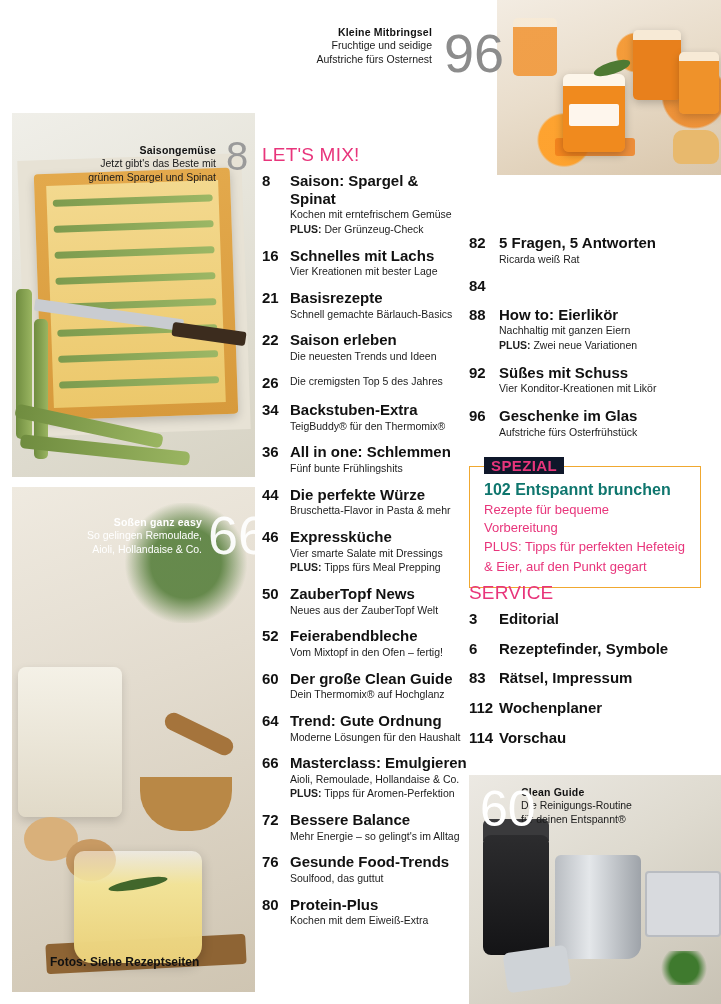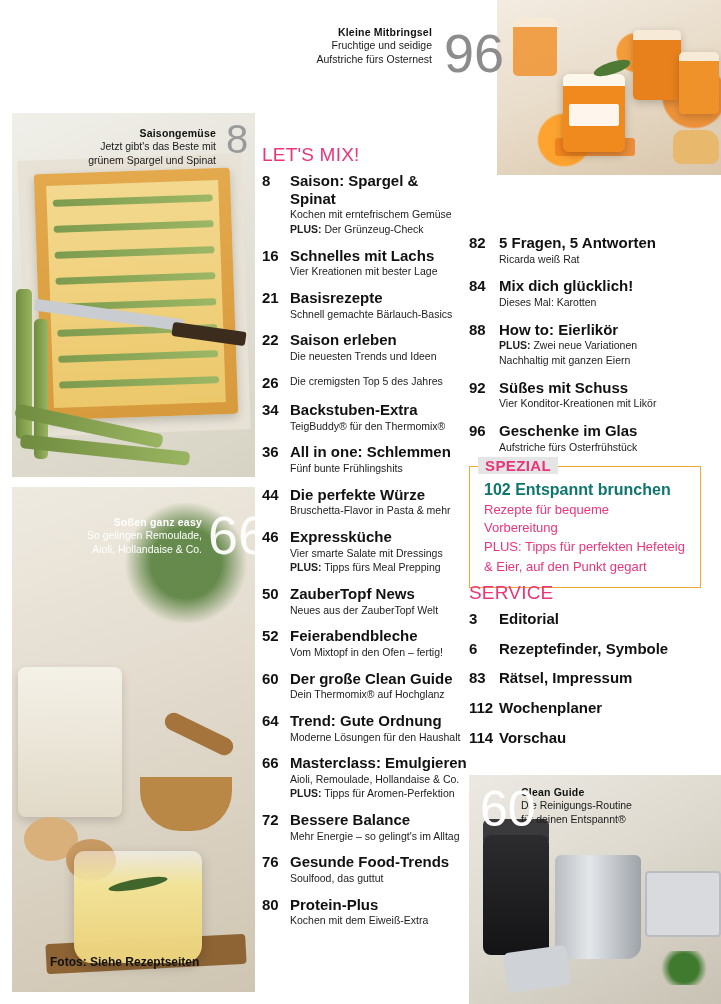--- a/index.html
+++ b/index.html
@@ -74,21 +74,21 @@
   
   .cap-right{text-align:right;}
   .cap-title{font-weight:bold;font-size:10.5px;letter-spacing:.2px;color:#111;line-height:1.25;}
   .cap-sub{font-size:10.5px;color:#1a1a1a;line-height:1.3;}
 
   
   #cap-mitbringsel{position:absolute;left:232px;top:26px;width:200px;}
   #cap-mitbringsel .num{position:absolute;left:212px;top:-4px;font-size:54px;font-weight:300;color:#8c8c8c;}
 
   
-  #cap-saison{position:absolute;left:30px;top:127px;width:186px;}
+  #cap-saison{position:absolute;left:30px;top:144px;width:186px;}
   #cap-saison .num{position:absolute;left:196px;top:-10px;font-size:40px;font-weight:300;color:#9a9a9a;}
 
   
   #cap-sossen{position:absolute;left:30px;top:516px;width:172px;color:#fff;}
   #cap-sossen .cap-title{color:#fff;}
   #cap-sossen .cap-sub{color:#fff;}
   #cap-sossen .num{position:absolute;left:178px;top:-12px;font-size:54px;font-weight:300;color:#ffffff;opacity:.95;}
 
   
   #cap-clean{position:absolute;left:521px;top:786px;width:180px;}
@@ -104,21 +104,21 @@
   .entry .body{flex:1;}
   .entry .t{font-size:15px;font-weight:bold;color:#111;line-height:1.18;}
   .entry .s{font-size:10.5px;color:#1c1c1c;line-height:1.3;margin-top:1px;}
   .entry .s b{font-weight:bold;}
 
   #col-left .entry{margin-bottom:10px;}
   #col-left .pg{width:28px;}
 
   
   #spezial{position:absolute;left:469px;top:466px;width:232px;border:1.4px solid #f0a830;padding:14px 14px 12px 14px;box-sizing:border-box;}
-  #spezial .sp-head{position:absolute;left:8px;top:-10px;background:#e5e5e5;padding:0 7px;color:#e8357b;font-size:15px;font-weight:bold;letter-spacing:.4px;}
+  #spezial .sp-head{position:absolute;left:14px;top:-10px;background:#0f172a;padding:0 7px;color:#e8357b;font-size:15px;font-weight:bold;letter-spacing:.4px;}
   #spezial .sp-title{color:#0f766e;font-size:16px;font-weight:bold;}
   #spezial .sp-title .n{font-weight:bold;}
   #spezial .sp-sub{color:#e8357b;font-size:13px;line-height:1.35;margin-top:2px;}
 
   #service-head{position:absolute;left:469px;top:582px;}
   #col-service{position:absolute;left:469px;top:610px;width:244px;}
   #col-service .entry{margin-bottom:12px;}
   #col-service .t{font-weight:bold;}
 
   #credit{position:absolute;left:50px;top:955px;font-size:12px;font-weight:bold;color:#111;}
@@ -339,31 +339,27 @@
   <div id="col-right">
       <div class="entry">
         <div class="pg">82</div>
         <div class="body">
           <div class="t">5 Fragen, 5 Antworten</div>
           <div class="s">Ricarda weiß Rat</div>
         </div>
       </div>
       <div class="entry">
         <div class="pg">84</div>
-        <div class="body">
-          <div class="t">Mix dich glücklich!</div>
-          <div class="s">Dieses Mal: Karotten</div>
-        </div>
       </div>
       <div class="entry">
         <div class="pg">88</div>
         <div class="body">
           <div class="t">How to: Eierlikör</div>
+          <div class="s">Nachhaltig mit ganzen Eiern</div>
           <div class="s"><b>PLUS:</b> Zwei neue Variationen</div>
-          <div class="s">Nachhaltig mit ganzen Eiern</div>
         </div>
       </div>
       <div class="entry">
         <div class="pg">92</div>
         <div class="body">
           <div class="t">Süßes mit Schuss</div>
           <div class="s">Vier Konditor-Kreationen mit Likör</div>
         </div>
       </div>
       <div class="entry">

